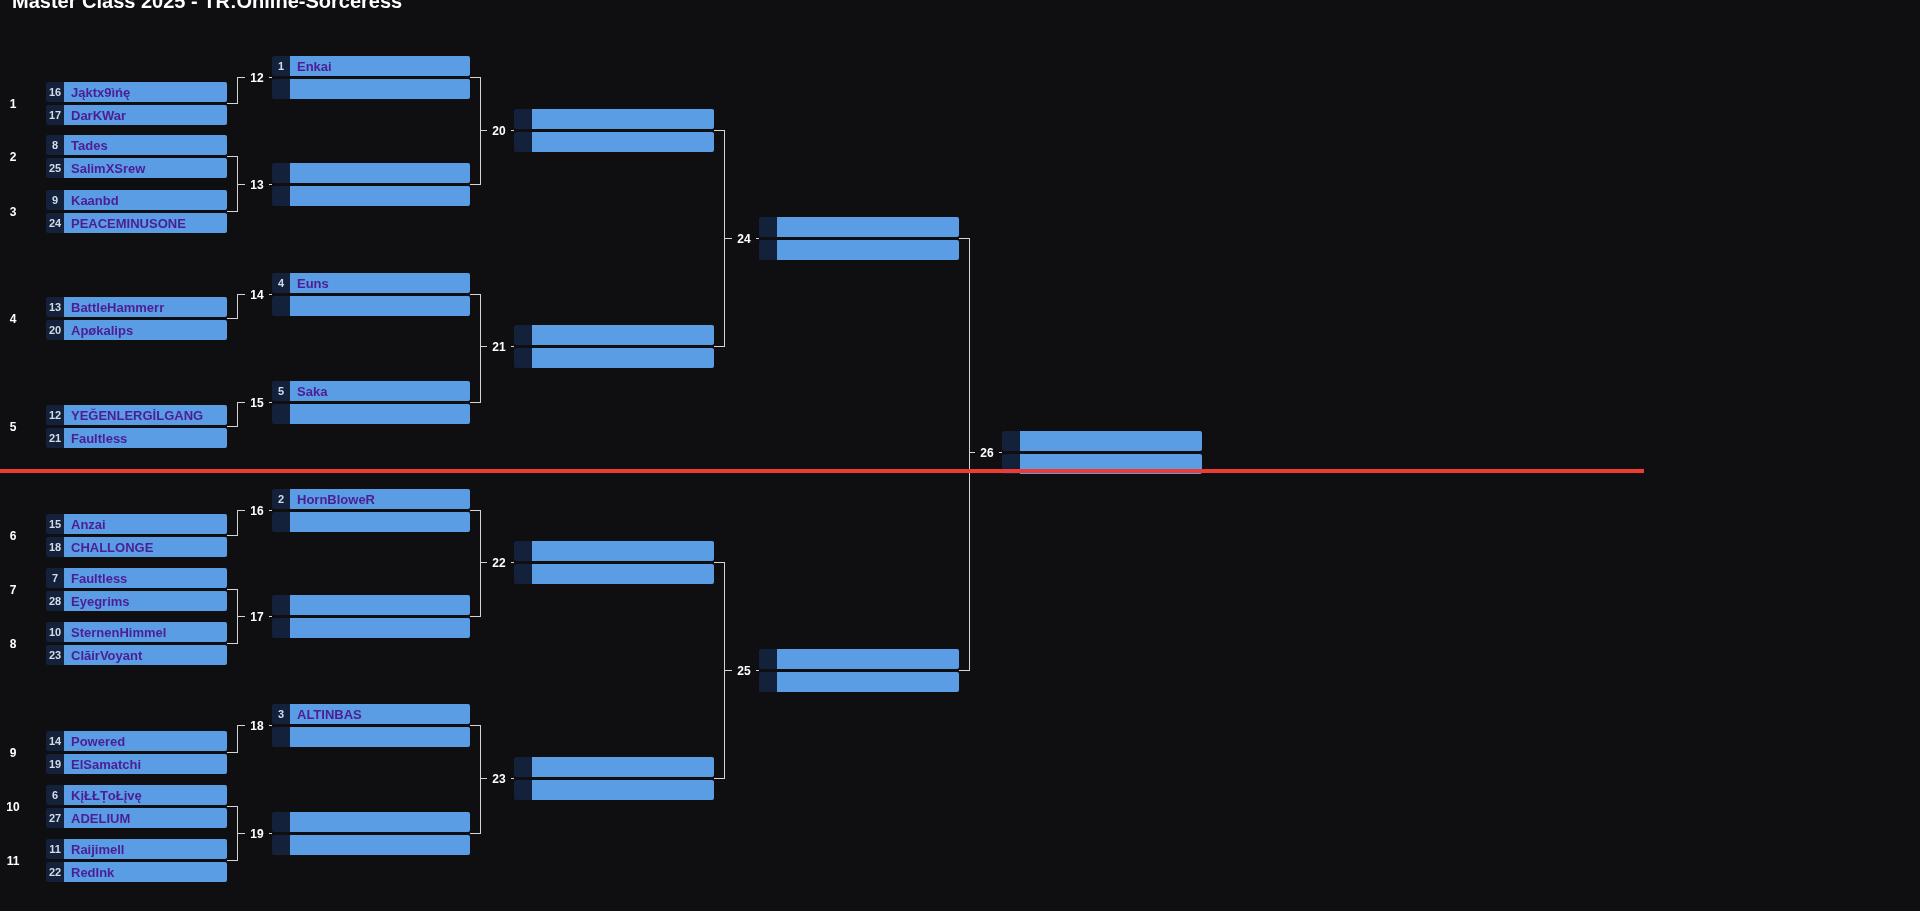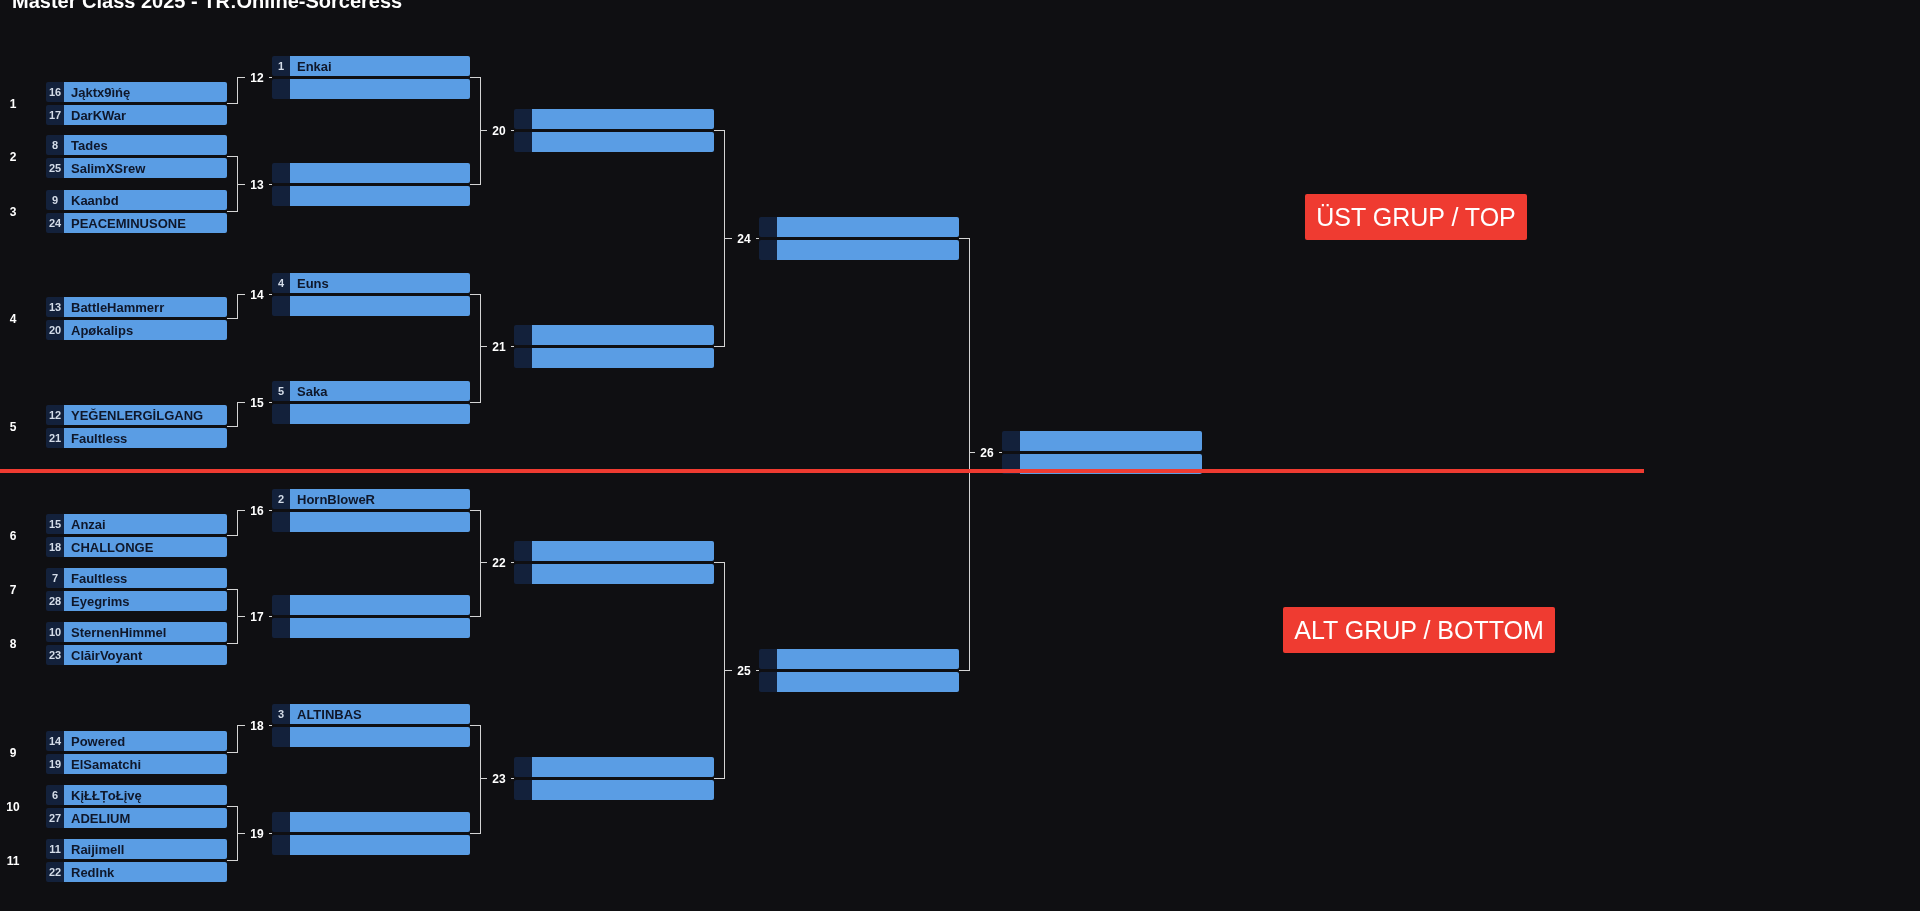--- a/index.html
+++ b/index.html
@@ -18,21 +18,21 @@
     background:#3e3e40;border-radius:3px;color:#a0a0a0;font-weight:bold;font-size:13px;
     display:flex;align-items:center;justify-content:center;gap:8px;letter-spacing:.4px;
     cursor:pointer;z-index:5}
 
   #bracket{position:absolute;left:0;top:0;width:1920px;height:911px}
   .cline{position:absolute;background:var(--connector,#d4d4d4);z-index:1}
   .match{position:absolute;display:flex;flex-direction:column;gap:3px;z-index:2}
   .slot{display:flex;height:20px;border-radius:2px;overflow:hidden;cursor:pointer}
   .seed{width:18px;flex:none;background:var(--seedbg,#13213b);color:#d4dce8;
     font-size:11px;font-weight:bold;display:flex;align-items:center;justify-content:center}
-  .pname{flex:1;background:var(--slotblue,#5a9de4);color:#0f172a;font-size:13px;
+  .pname{flex:1;background:var(--slotblue,#5a9de4);color:#4c1d95;font-size:13px;
     font-weight:bold;display:flex;align-items:center;padding-left:7px;
     white-space:nowrap;overflow:hidden}
   .mnum{position:absolute;width:24px;height:16px;line-height:16px;text-align:center;
     color:#ffffff;font-size:12px;font-weight:bold;background:var(--bg,#0f0f12);z-index:3}
   .mnum.r1{left:0;width:26px;background:transparent}
 
   .divider{position:absolute;left:0;top:469px;width:1920px;height:4px;
     background:var(--red,#ef3b31);z-index:6}
   .glabel{position:absolute;background:var(--red,#ef3b31);color:#ffffff;display:flex;
     align-items:center;justify-content:center;font-size:25px;border-radius:2px;z-index:6;
@@ -400,17 +400,15 @@
       <div class="cline" style="left: 724px; top: 562px; width: 1px; height: 217px;"></div>
       <div class="cline" style="left: 724px; top: 670px; width: 35px; height: 1px;"></div>
       <div class="cline" style="left: 959px; top: 238px; width: 10px; height: 1px;"></div>
       <div class="cline" style="left: 959px; top: 670px; width: 10px; height: 1px;"></div>
       <div class="cline" style="left: 969px; top: 238px; width: 1px; height: 433px;"></div>
       <div class="cline" style="left: 969px; top: 452px; width: 33px; height: 1px;"></div>
     </div>
 
   <div class="divider"></div>
 
-  <div class="glabel top">ÜST GRUP / TOP</div>
-  <div class="glabel bottom">ALT GRUP / BOTTOM</div>
 
 
 </div>
 
 </body></html>

